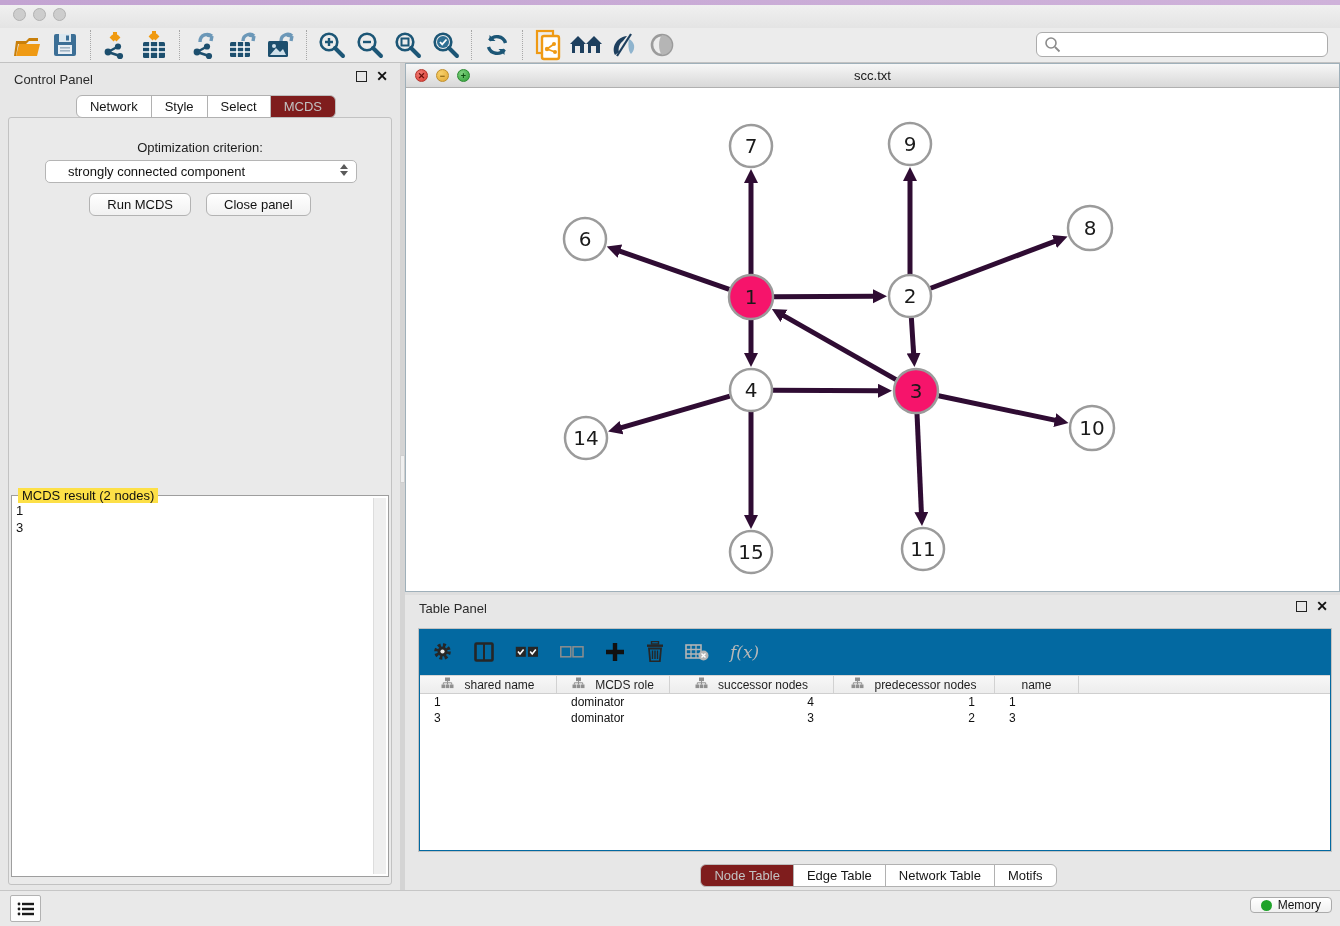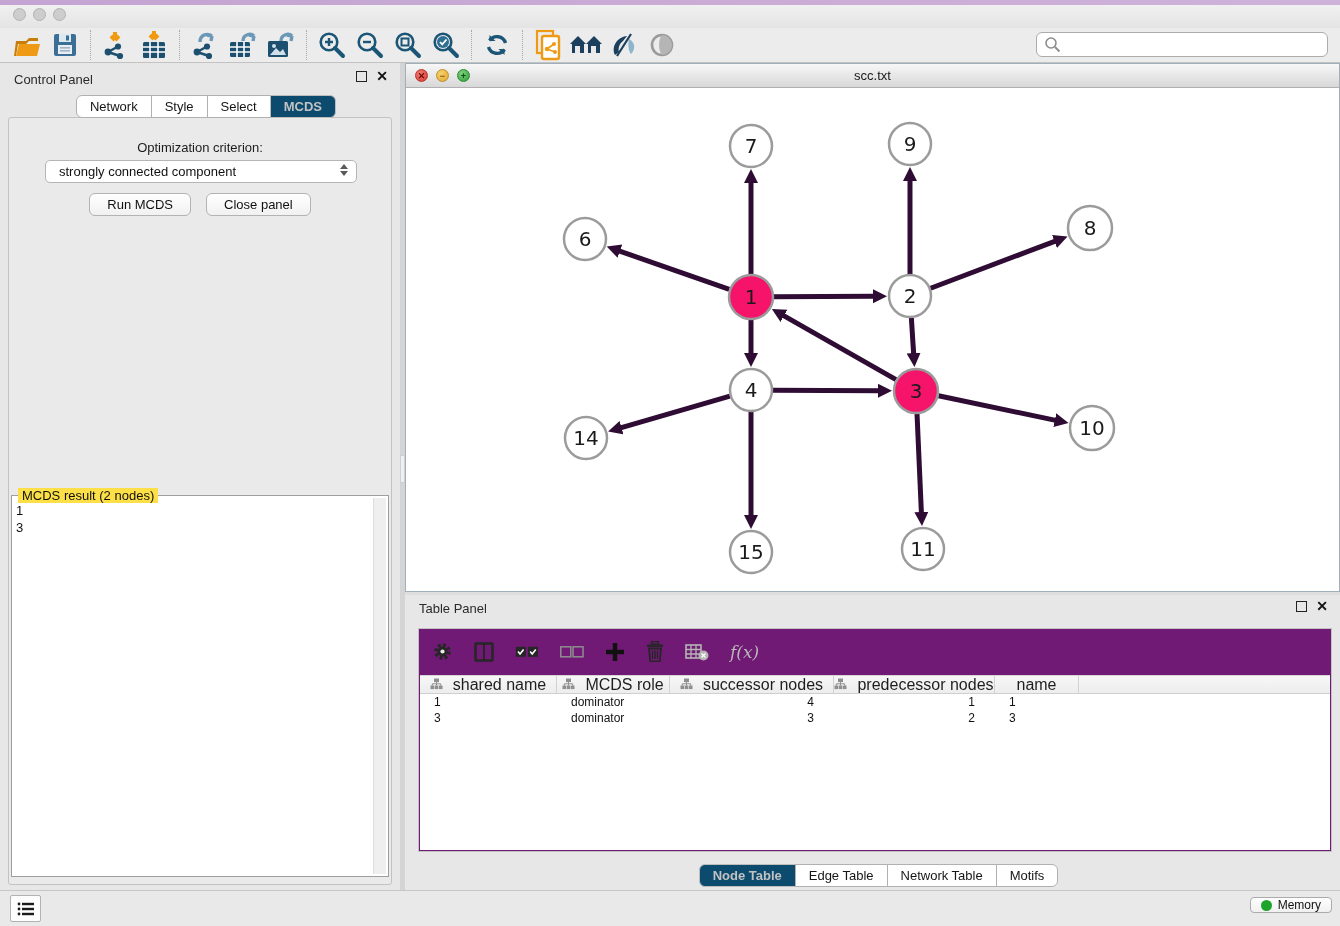--- a/index.html
+++ b/index.html
@@ -32,27 +32,27 @@
   #control-panel { left:0; top:63px; width:400px; height:827px; background:#e7e7e7; }
   .panel-head { position:absolute; left:14px; top:9px; font-size:13px; color:#2a2a2a;text-align:center; }
   .panel-icons { position:absolute; right:12px; top:8px; display:flex; gap:9px; align-items:center; }
   .float-ic { width:11px; height:11px; border:1.6px solid #222; }
   .close-ic { font-size:14px; font-weight:bold; color:#111; line-height:11px; }
   #cp-tabs { position:absolute; left:0; top:32px; width:400px; display:flex; justify-content:center; z-index:3; }
   .seg { height:23px; line-height:21px; padding:0 13px; background:#fff; border:1px solid #b1b1b1;
          margin-left:-1px; font-size:13px; color:#151515; }
   .seg:first-child { border-radius:6px 0 0 6px; margin-left:12px; }
   .seg:last-child { border-radius:0 6px 6px 0; }
-  .seg.active { background:#0c4a6e; color:#c2c2c2; border-color:#bdbdbd;font-weight:bold; }
+  .seg.active { background:#7f1d1d; color:#c2c2c2; border-color:#bdbdbd; }
   #cp-content { position:absolute; left:8px; top:54px; width:384px; height:768px;
                 border:1px solid #c2c2c2; border-radius:3px; background:#eaeaea; }
   #opt-label { position:absolute; left:0; top:22px; width:100%; text-align:center; font-size:13px; color:#1c1c1c; }
   #criterion-select { position:absolute; left:36px; top:42px; width:312px; height:23px; background:#fff;
                       border:1px solid #b5b5b5; border-radius:5px; display:flex; align-items:center;
-                      font-size:13px; color:#111; padding-left:13px; }
+                      font-size:13px; color:#111; padding-left:22px; }
   #stepper { position:absolute; right:8px; top:3px; display:flex; flex-direction:column; gap:2px; }
   .tri-up { width:0; height:0; border-left:4px solid transparent; border-right:4px solid transparent; border-bottom:5px solid #5a5a5a; }
   .tri-dn { width:0; height:0; border-left:4px solid transparent; border-right:4px solid transparent; border-top:5px solid #5a5a5a; }
   #cp-buttons { position:absolute; left:0; top:75px; width:100%; display:flex; justify-content:center; gap:15px; }
   .aq-btn { height:23px; padding:0 17px; background:linear-gradient(#ffffff,#f1f1f1); border:1px solid #b3b3b3;
             border-radius:6px; font-size:13px; color:#111; line-height:21px; }
   #mcds-fieldset { position:absolute; left:2px; top:377px; width:378px; height:382px;
                    border:1px solid #9e9e9e; background:#fff; }
   #mcds-legend { position:absolute; left:6px; top:-8px; background:#fde047; padding:0 4px; font-size:13px; color:#111; }
   #mcds-result-text { position:absolute; left:4px; top:6px; right:18px; bottom:4px; font-size:13px; color:#111;
@@ -72,27 +72,27 @@
   .jl { width:13px; height:13px; border-radius:50%; font-size:9px; font-weight:bold; text-align:center; line-height:13px; }
   .jl.r { background:radial-gradient(circle at 35% 30%, #f07a72, #d93a31); color:#6b0e08; border:1px solid #b5352c; }
   .jl.y { background:radial-gradient(circle at 35% 30%, #f7d06a, #e4a율); background:radial-gradient(circle at 35% 30%, #f7d06a, #e2a833); color:#7c5709; border:1px solid #c08f2b; }
   .jl.g { background:radial-gradient(circle at 35% 30%, #7fd07f, #2e9f35); color:#0d4d10; border:1px solid #2b8a31; }
   #net-title { position:absolute; left:0; width:100%; text-align:center; font-size:13px; color:#181818; }
   #net-canvas { position:absolute; left:0; top:24px; width:933px; height:503px; background:#ffffff; }
   #graph-svg text { font-family:"DejaVu Sans", sans-serif; }
 
   
   #table-panel { left:405px; top:595px; width:935px; height:295px; background:#e7e7e7; }
-  #tp-box { position:absolute; left:13px; top:33px; width:914px; height:224px; border:1px solid #c2c2c2; background:#701a75; }
+  #tp-box { position:absolute; left:13px; top:33px; width:914px; height:224px; border:1px solid #c2c2c2; background:#0369a1; }
   #tp-toolbar { position:absolute; left:0; top:0; width:100%; height:45px; display:flex; align-items:center; padding-left:13px; gap:21px; }
   .tp-ic { display:flex; align-items:center; justify-content:center; }
   #fx-label { font-family:"DejaVu Serif", serif; font-style:italic; font-size:17px; color:#b9b9b9; }
   #tp-table { position:absolute; left:1px; top:46px; right:1px; bottom:1px; background:#fff; overflow:hidden; }
   #tp-header { display:flex; height:19px; background:linear-gradient(#f7f7f7,#ededed); border-top:1px solid #d6d6d6; border-bottom:1px solid #cfcfcf; }
-  .th { display:flex; align-items:center; justify-content:center; gap:10px; font-size:16px; color:#1e1e1e;
+  .th { display:flex; align-items:center; justify-content:center; gap:10px; font-size:12px; color:#1e1e1e;
         border-right:1px solid #d2d2d2; height:100%; }
   .tr { display:flex; height:16px; }
   .td { font-size:12px; color:#111; line-height:16px; }
   #tp-tabs { position:absolute; left:0; top:269px; width:935px; display:flex; justify-content:center; }
 
   
   #status-bar { left:0; top:890px; width:1340px; height:36px; background:#e9e9e9; border-top:1px solid #c6c6c6; }
   #list-btn { position:absolute; left:10px; top:4px; width:31px; height:27px; background:#fdfdfd;
               border:1px solid #b2b2b2; border-radius:2px; display:flex; align-items:center; justify-content:center; }
   #memory-btn { position:absolute; right:8px; top:6px; height:16px; padding:0 10px; background:linear-gradient(#ffffff,#f0f0f0);

